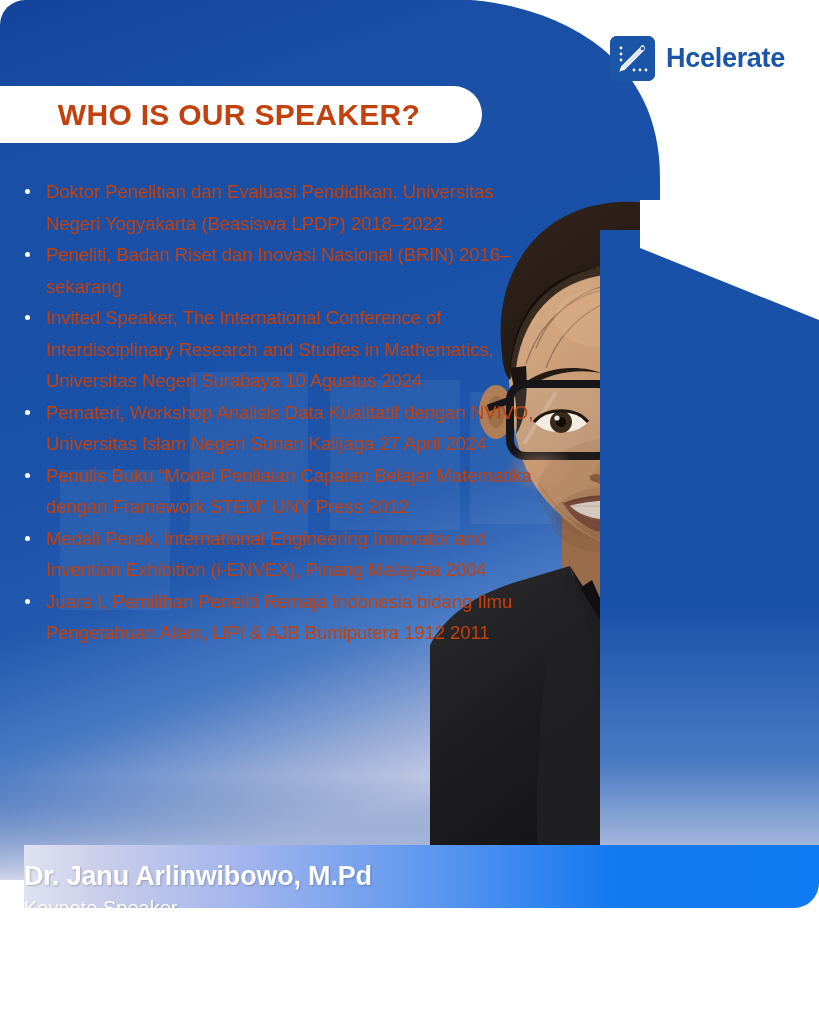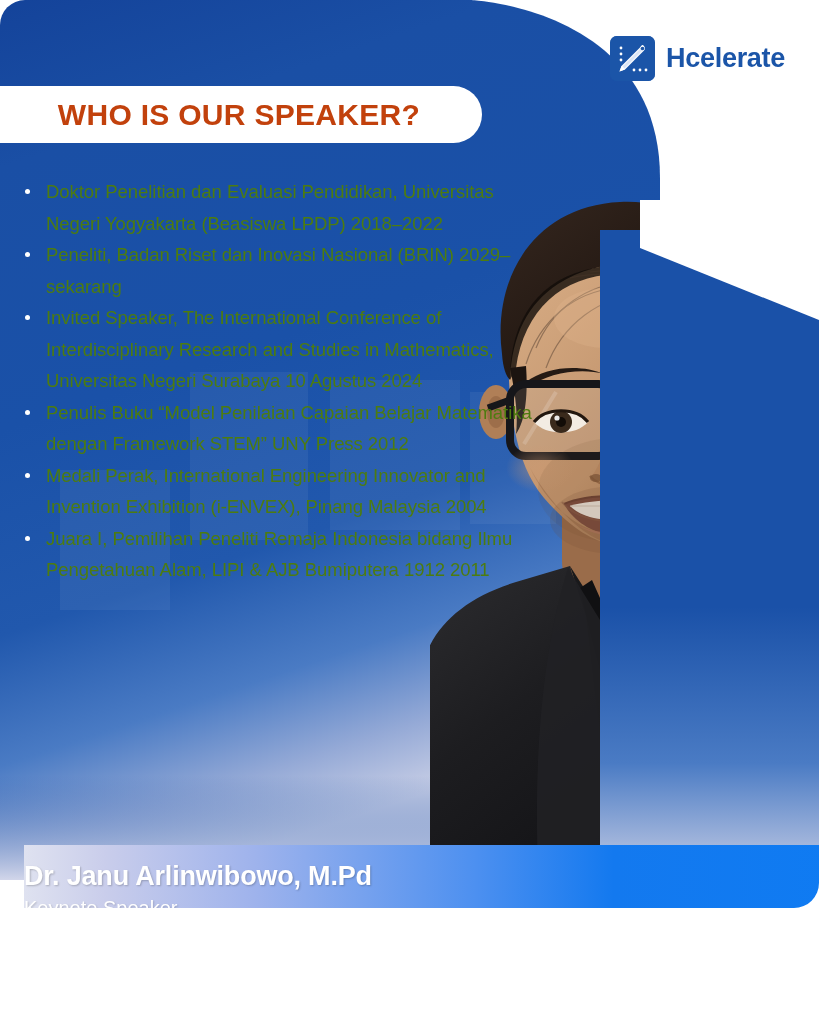--- a/index.html
+++ b/index.html
@@ -102,21 +102,21 @@
   
   .bullets{
     position:absolute;
     left:18px; top:176px;
     width:525px;
     z-index:25;
     list-style:none;
   }
   .bullets li{
     position:relative;
-    color:#4d7c0f;
+    color:#c2410c;
     font-size:18.5px;
     line-height:31.5px;
     padding-left:28px;
     margin-bottom:0px;
     letter-spacing:-0.05px;
   }
   .bullets li::before{
     content:"";
     position:absolute;
     left:7px; top:13px;
@@ -406,22 +406,23 @@
     </div>
     <span class="logo-text">Hcelerate</span>
   </div>
 
   <div class="title-pill">
     <h1>WHO IS OUR SPEAKER?</h1>
   </div>
 
   <ul class="bullets">
     <li>Doktor Penelitian dan Evaluasi Pendidikan, Universitas Negeri Yogyakarta (Beasiswa LPDP) 2018–2022</li>
-    <li>Peneliti, Badan Riset dan Inovasi Nasional (BRIN) 2029–sekarang</li>
+    <li>Peneliti, Badan Riset dan Inovasi Nasional (BRIN) 2016–sekarang</li>
     <li>Invited Speaker, The International Conference of Interdisciplinary Research and Studies in Mathematics, Universitas Negeri Surabaya 10 Agustus 2024</li>
+    <li>Pemateri, Workshop Analisis Data Kualitatif dengan NVIVO, Universitas Islam Negeri Sunan Kalijaga 27 April 2024</li>
     <li>Penulis Buku “Model Penilaian Capaian Belajar Matematika dengan Framework STEM” UNY Press 2012</li>
     <li>Medali Perak, International Engineering Innovator and Invention Exhibition (i-ENVEX), Pinang Malaysia 2004</li>
     <li>Juara I, Pemilihan Peneliti Remaja Indonesia bidang Ilmu Pengetahuan Alam, LIPI &amp; AJB Bumiputera 1912 2011</li>
   </ul>
 
   <div class="name-banner">
     <div class="sp-name">Dr. Janu Arlinwibowo, M.Pd</div>
     <div class="sp-role">Keynote Speaker</div>
   </div>
 

